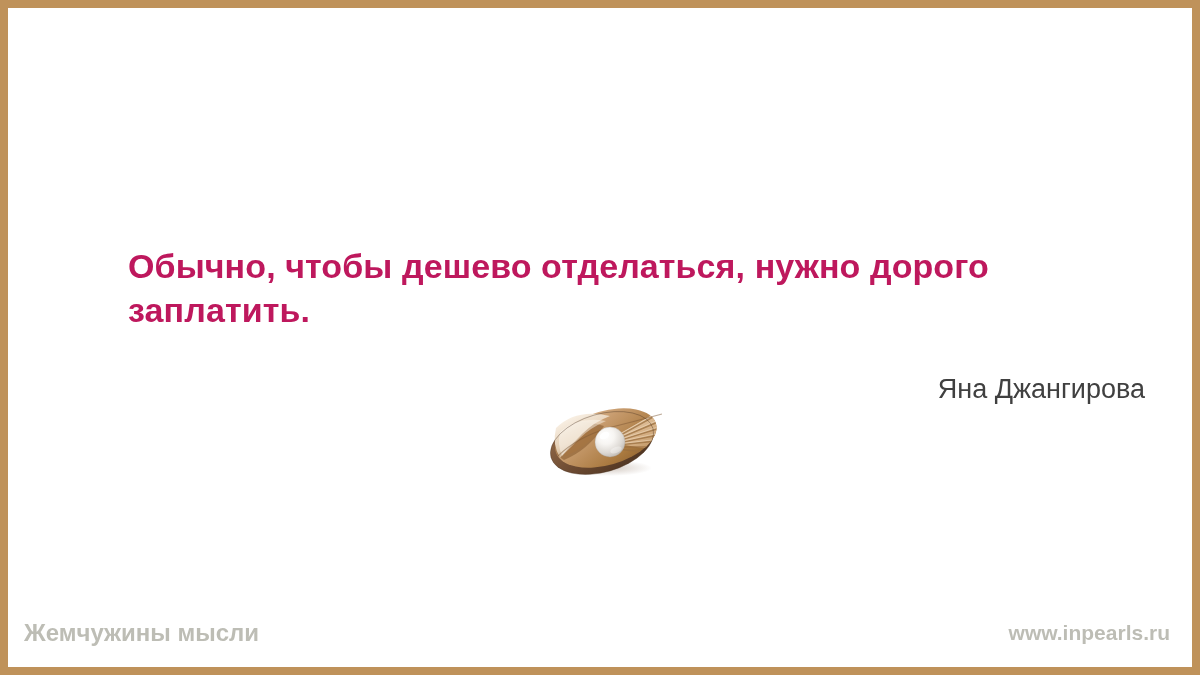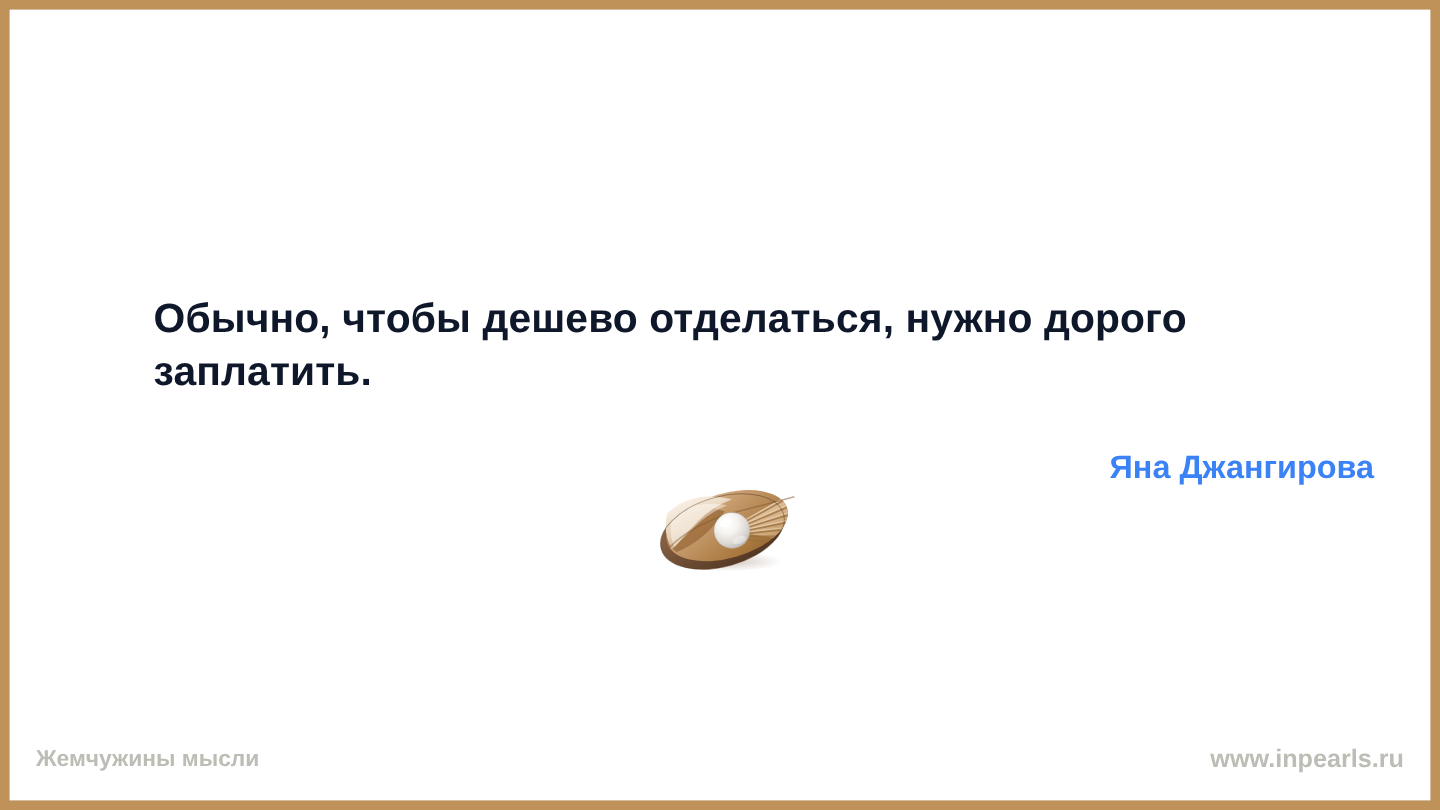--- a/index.html
+++ b/index.html
@@ -24,34 +24,34 @@
   
   .quote {
     position: absolute;
     left: 120px;
     top: 236px;
     width: 960px;
     margin: 0;
     font-size: 34px;
     line-height: 44px;
     font-weight: bold;
-    color: #0f172a;
+    color: #be185d;
     letter-spacing: 0.1px;
     text-align: left;
   }
 
   
   .author {
     position: absolute;
     right: 47px;
     top: 364px;
     font-size: 27px;
     line-height: 34px;
-    font-weight: bold;
-    color: #3b82f6;
+    font-weight: normal;
+    color: #404040;
     text-align: right;
     white-space: nowrap;
   }
 
   
   .shell-wrap {
     position: absolute;
     left: 528px;
     top: 390px;
     width: 140px;
@@ -59,23 +59,23 @@
   }
   .shell-wrap svg {
     display: block;
     width: 140px;
     height: 84px;
   }
 
   
   .footer-left {
     position: absolute;
-    left: 22px;
+    left: 16px;
     bottom: 22px;
-    font-size: 19px;
+    font-size: 24px;
     line-height: 24px;
     font-weight: bold;
     color: #bdbdb5;
     white-space: nowrap;
   }
   .footer-right {
     position: absolute;
     right: 22px;
     bottom: 21px;
     font-size: 21px;

